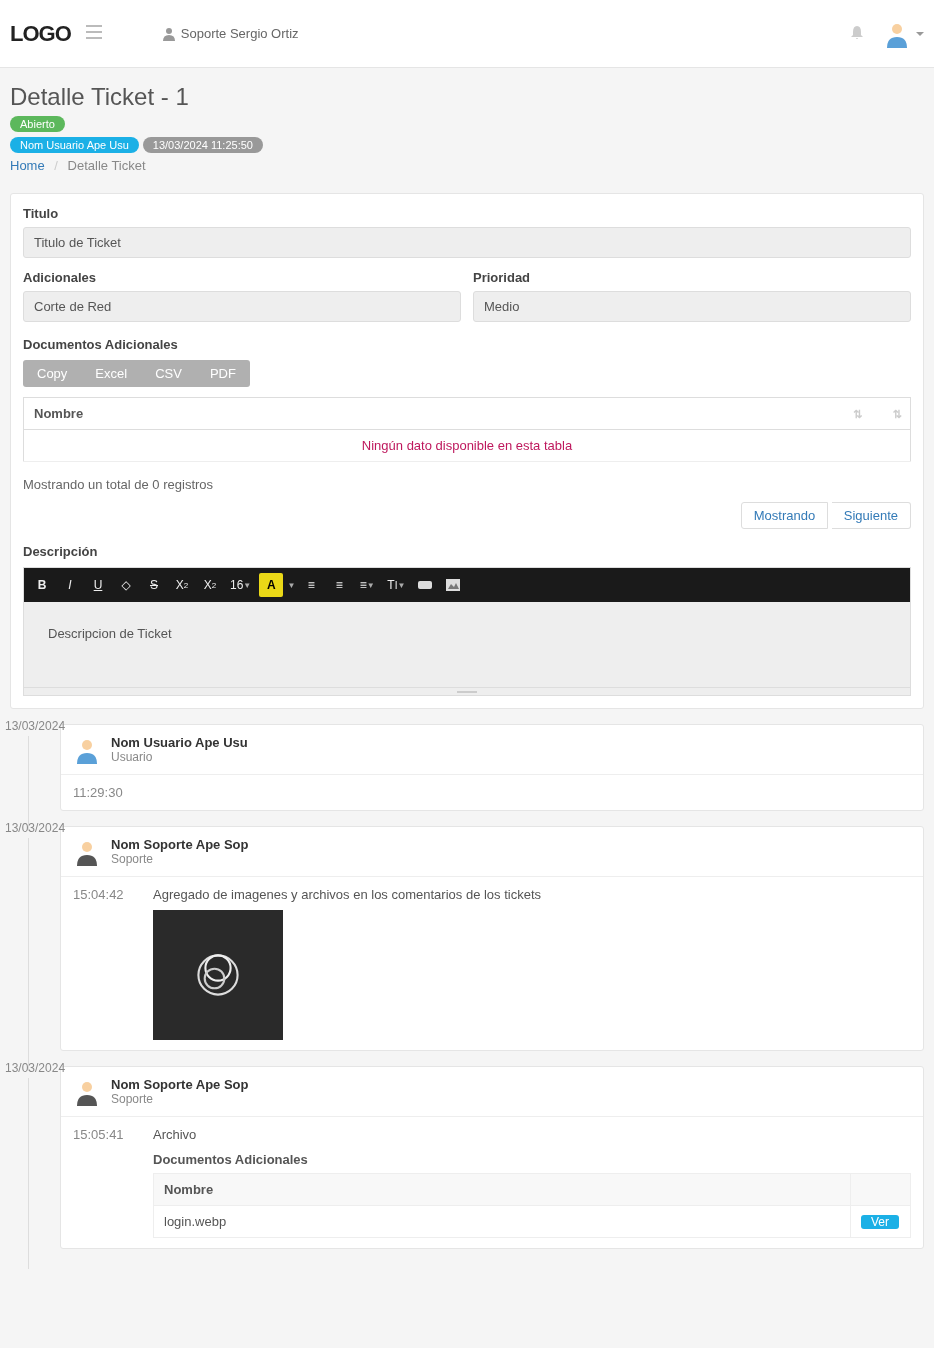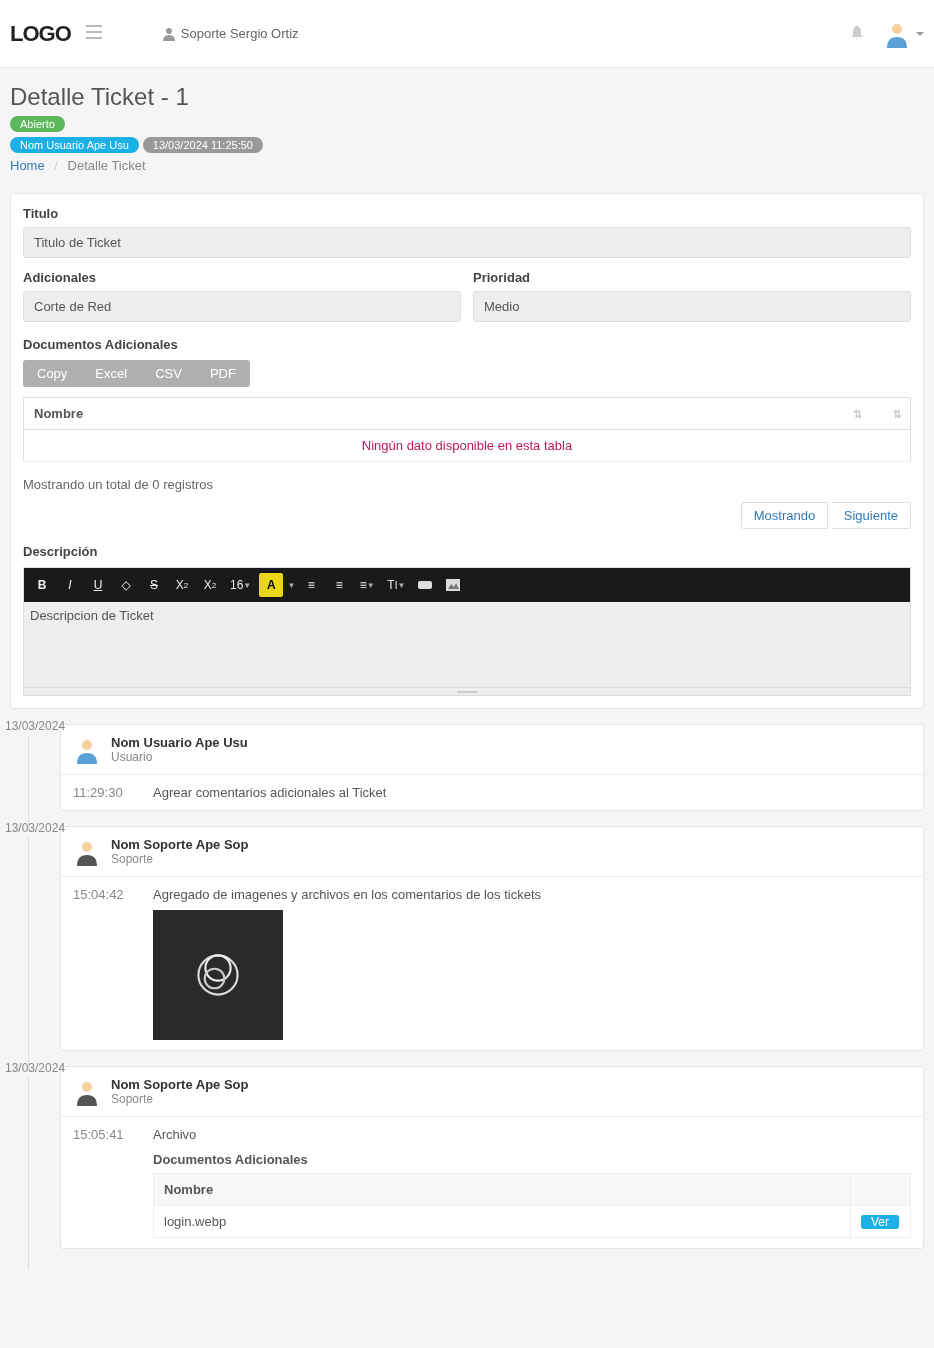--- a/index.html
+++ b/index.html
@@ -56,21 +56,21 @@
 .pager a:first-child { border-radius: 3px 0 0 3px; }
 .pager a:last-child { border-radius: 0 3px 3px 0; border-left: none; }
 
 
 .editor { border: 1px solid #ddd; margin-top: 8px; }
 .editor-toolbar { background: #1a1a1a; padding: 5px 6px; display: flex; gap: 4px; align-items: center; flex-wrap: wrap; }
 .tbtn { color: #eee; width: 24px; height: 24px; display: inline-flex; align-items: center; justify-content: center; font-size: 12px; cursor: pointer; border-radius: 2px; }
 .tbtn.highlight-a { background: #ead817; color: #000; font-weight: bold; }
 .tbtn-text { width: auto; padding: 0 4px; }
 .tbtn-caret { width: 8px; color: #aaa; font-size: 8px; }
-.editor-body { background: #eee; padding: 6px; min-height: 85px; font-size: 13px; color: #555; }
+.editor-body { background: #eee; padding: 24px; min-height: 85px; font-size: 13px; color: #555; }
 .editor-resize { height: 8px; background: #eee; border-top: 1px solid #ddd; display:flex; align-items:center; justify-content:center; }
 .editor-resize::after { content: ""; width: 20px; height: 2px; background: #ccc; }
 
 
 .timeline { padding: 0 10px 40px; position: relative; }
 .timeline-item { position: relative; padding-left: 50px; margin-top: 15px; }
 .timeline-date { position: absolute; left: -5px; top: -5px; font-size: 12px; color: #888; }
 .timeline-line { position: absolute; left: 18px; top: 12px; bottom: -20px; width: 1px; background: #ddd; }
 .timeline-card { background: #fff; border: 1px solid #e5e5e5; border-radius: 3px; }
 .tc-head { padding: 10px 12px; display: flex; align-items: center; gap: 10px; border-bottom: 1px solid #eee; }
@@ -238,23 +238,20 @@
               <circle cx="14" cy="9" r="5" fill="#f8d0a0"></circle>
               <path d="M4 28 Q4 17 14 17 Q24 17 24 28 Z" fill="#5aa0d8"></path>
             </svg></div>
           <div>
             <div class="tc-who">Nom Usuario Ape Usu</div>
             <div class="tc-role">Usuario</div>
           </div>
         </div>
         <div class="tc-body">
           <div class="tc-time">11:29:30</div>
-          <div class="tc-content">
-            <div>Agrear comentarios adicionales al Ticket</div>
-          </div>
         </div>
       </div>
     </div>
     <div class="timeline-item">
       <div class="timeline-date">13/03/2024</div>
       <div class="timeline-line"></div>
       <div class="timeline-card">
         <div class="tc-head">
           <div class="tc-avatar"><svg width="28" height="28" viewBox="0 0 28 28">
               <circle cx="14" cy="9" r="5" fill="#f8d0a0"></circle>

